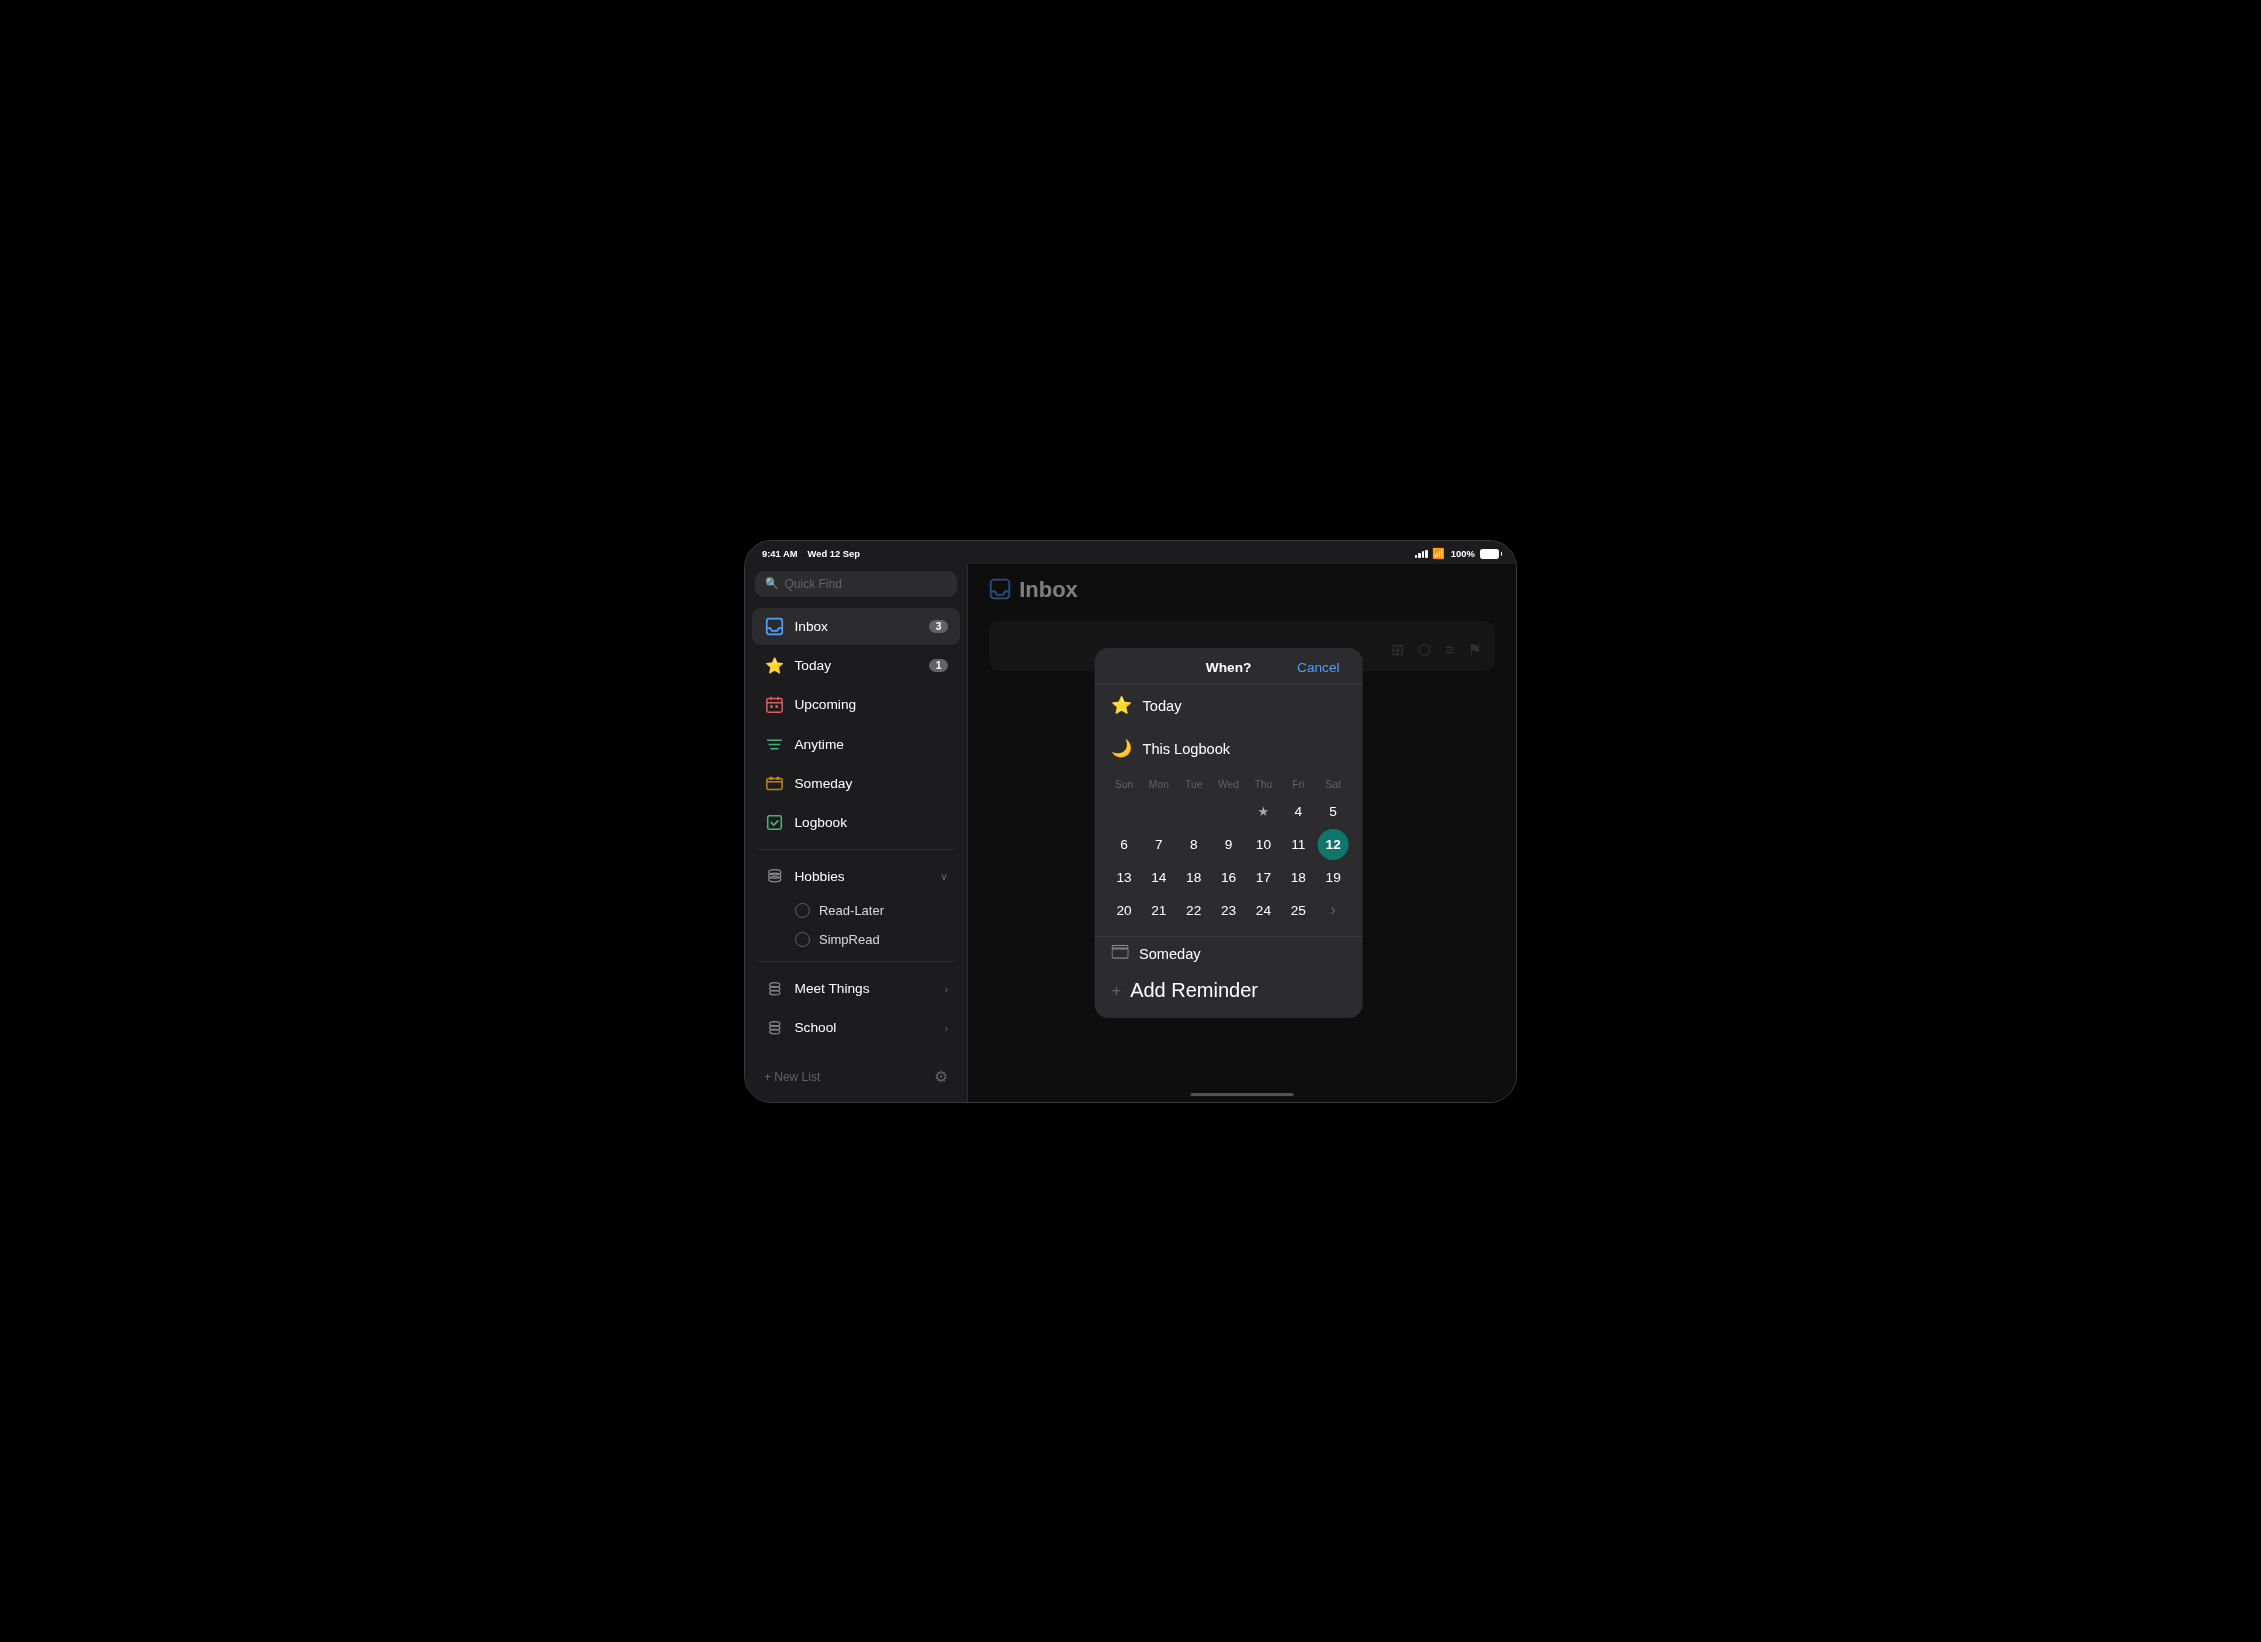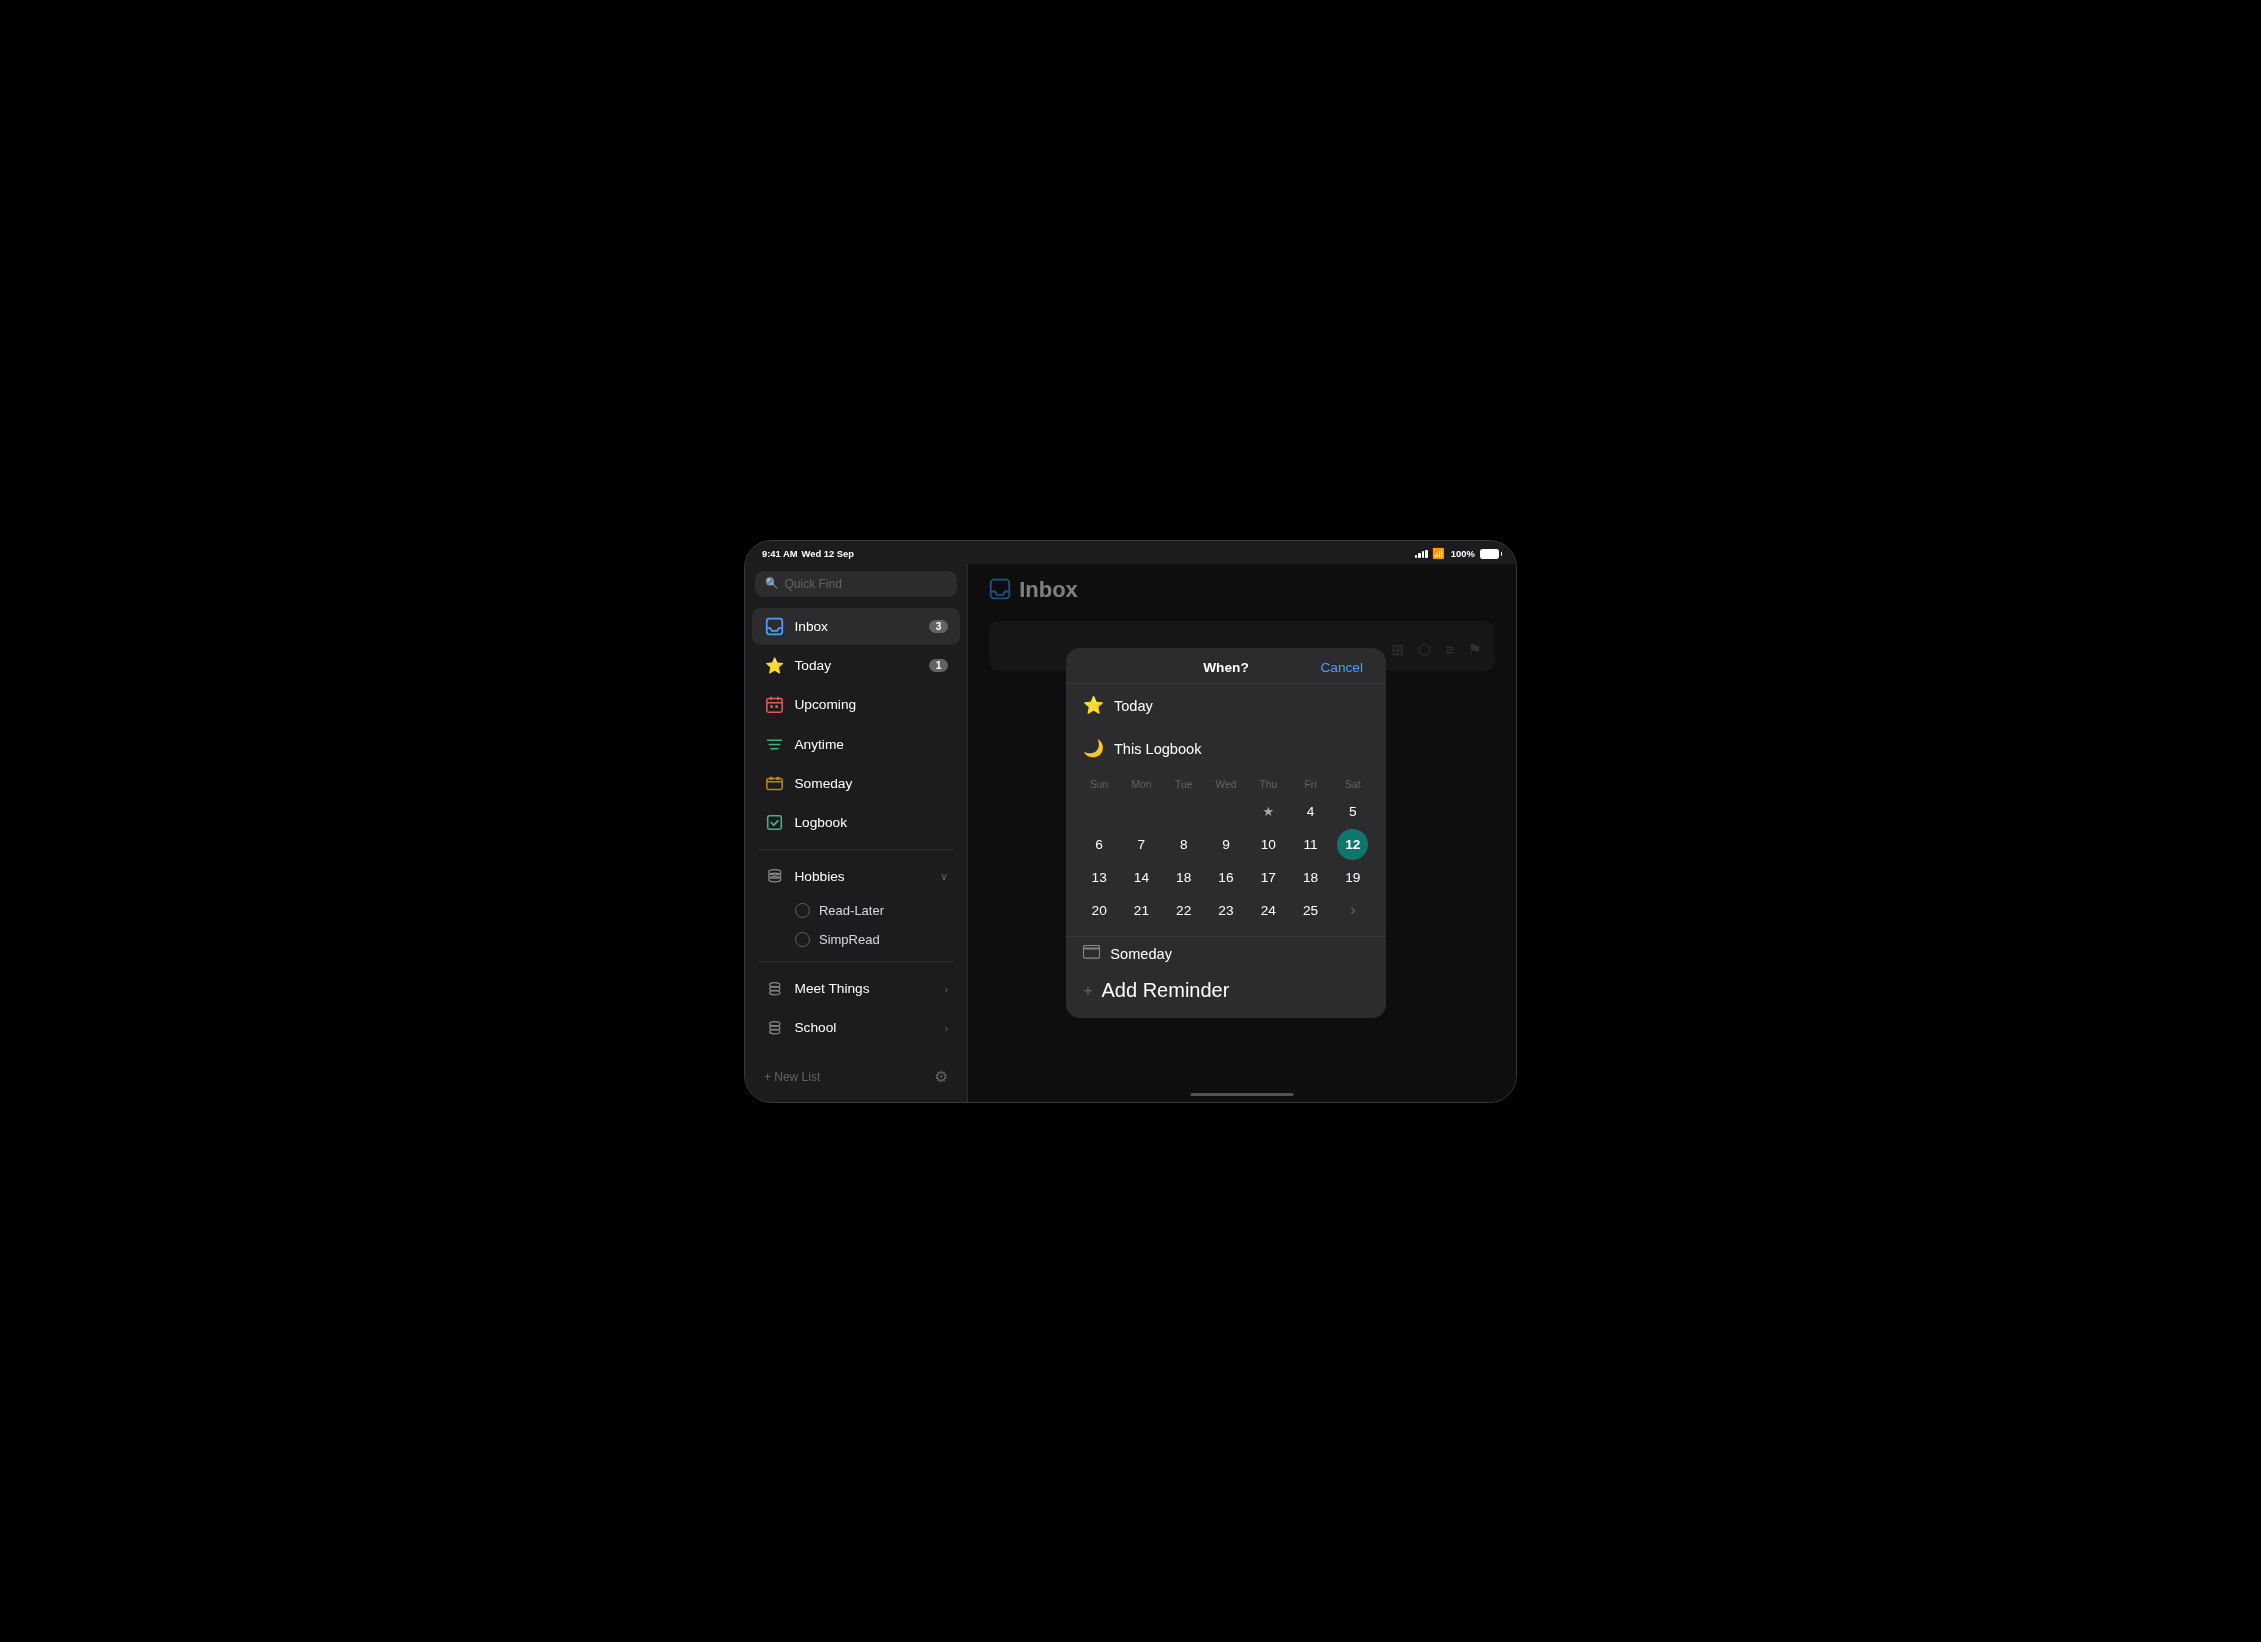--- a/index.html
+++ b/index.html
@@ -25,21 +25,21 @@
     .status-bar {
       display: flex;
       justify-content: space-between;
       align-items: center;
       padding: 6.9px 17px 3.4px;
       background: #1c1c1e;
       flex-shrink: 0;
     }
     .status-left {
       display: flex;
-      gap: 4px;
+      gap: 10px;
       font-size: 9.4px;
       color: #fff;
       font-weight: 600;
     }
     .status-right {
       display: flex;
       align-items: center;
       gap: 5.2px;
     }
     .signal-bars {
@@ -223,21 +223,21 @@
       inset: 0;
       background: rgba(0,0,0,0.5);
       z-index: 10;
     }
     
     .when-popup {
       position: absolute;
       top: 50%;
       left: 50%;
       transform: translate(-55%, -50%);
-      width: 320px;
+      width: 268px;
       background: #2c2c2e;
       border-radius: 13.7px;
       overflow: hidden;
       z-index: 20;
       padding-bottom: 6.9px;
     }
     .when-header {
       display: flex;
       align-items: center;
       justify-content: center;

